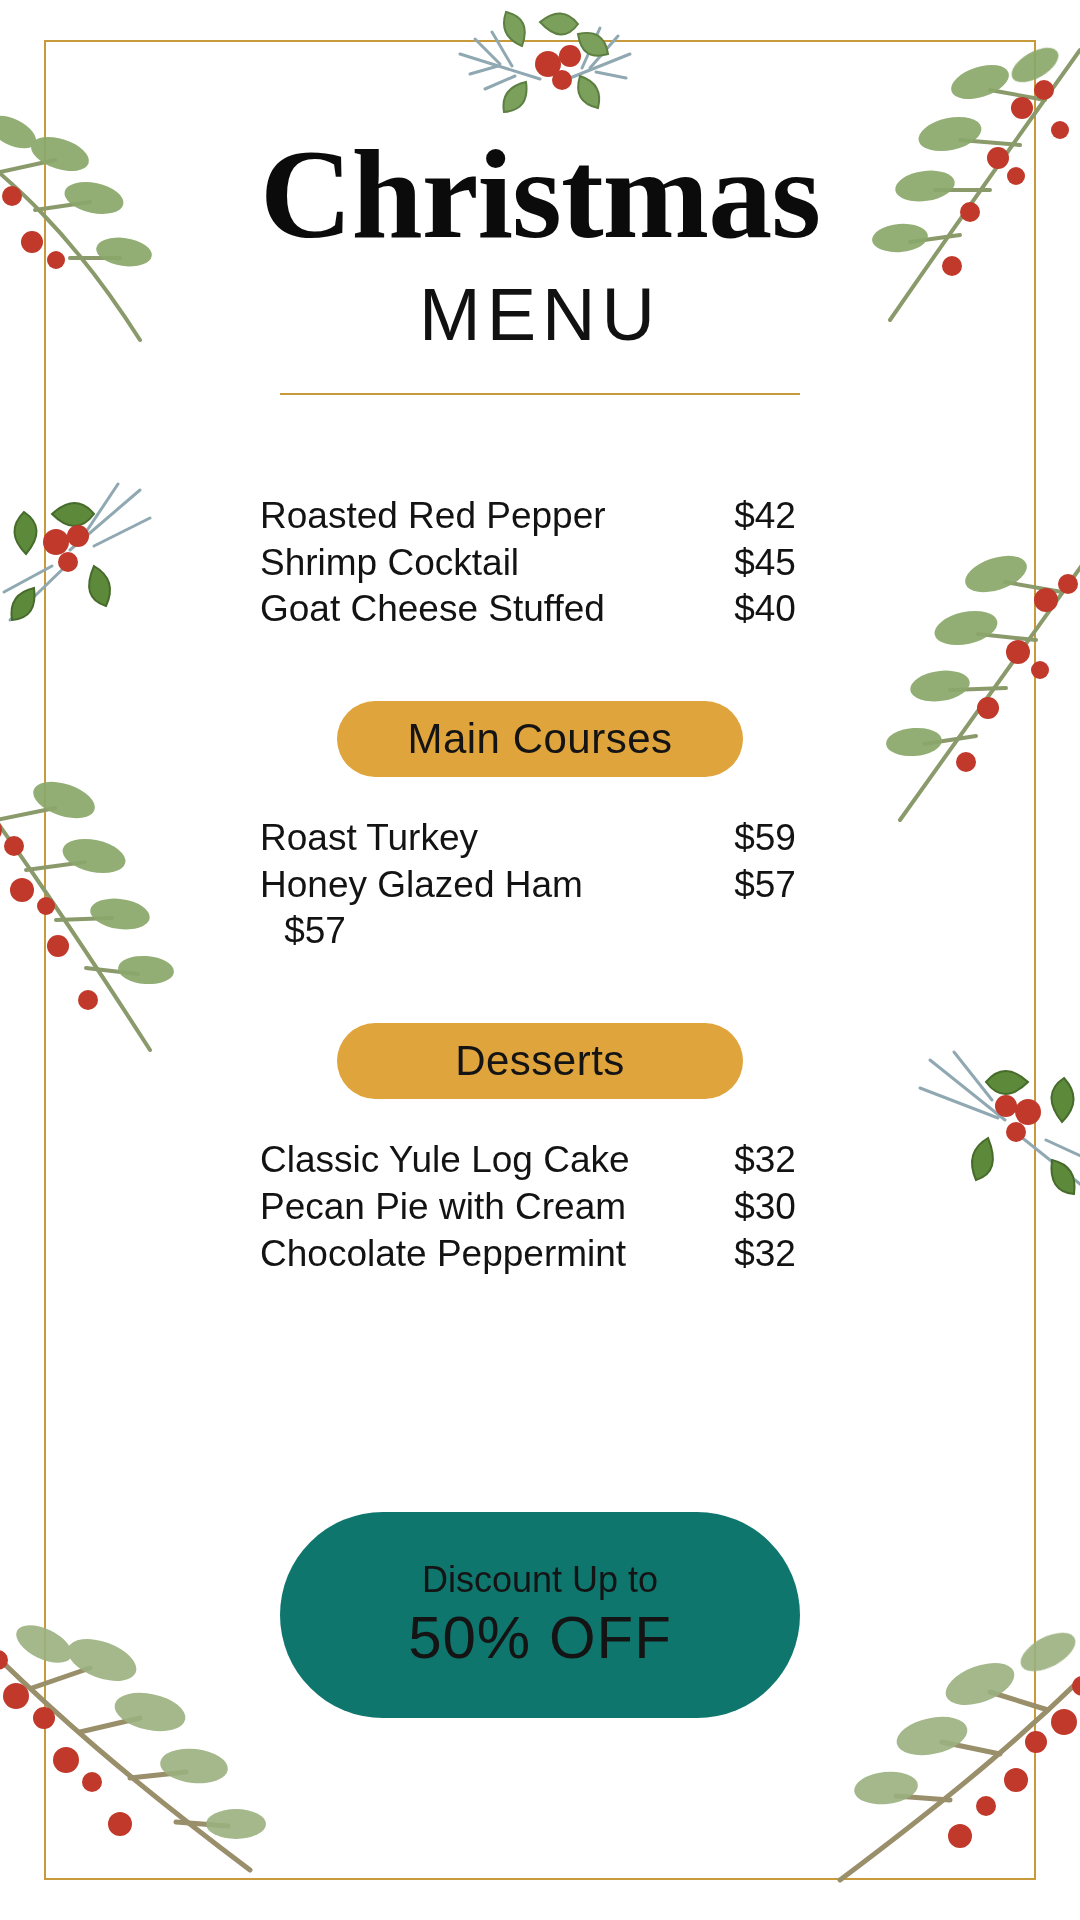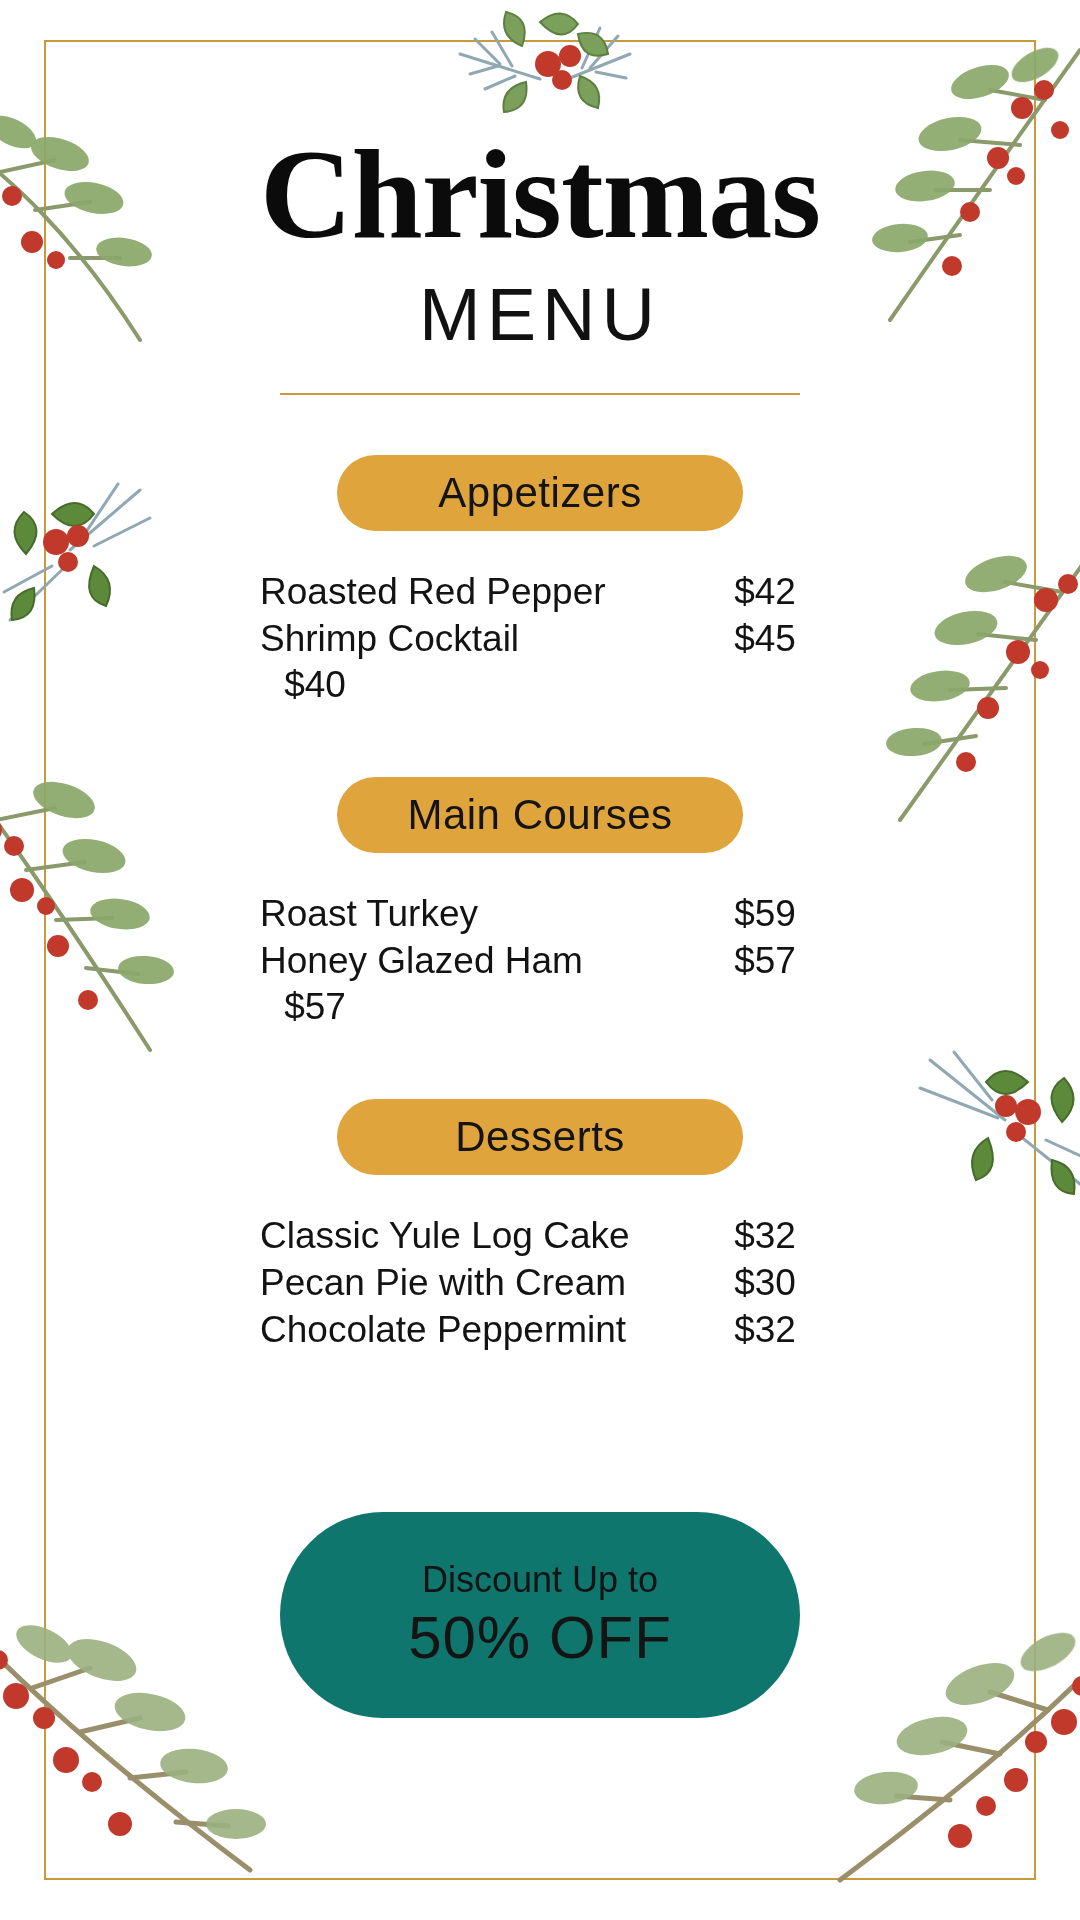--- a/index.html
+++ b/index.html
@@ -350,31 +350,31 @@
 
   <div class="header">
     <div class="title">Christmas</div>
     <div class="subtitle">MENU</div>
     <div class="rule"></div>
   </div>
 
   <div class="sections">
 
     <div class="section">
-      <div class="pill">Appetizers</div>
       <div class="items">
         <div class="item">
           <span class="name">Roasted Red Pepper</span>
           <span class="price">$42</span>
         </div>
         <div class="item">
           <span class="name">Shrimp Cocktail</span>
           <span class="price">$45</span>
         </div>
         <div class="item">
+          <span class="name">Goat Cheese Stuffed</span>
           <span class="price">$40</span>
         </div>
       </div>
       <div class="gap-after-items"></div>
     </div>
 
     <div class="section">
       <div class="pill">Main Courses</div>
       <div class="items">
         <div class="item">

